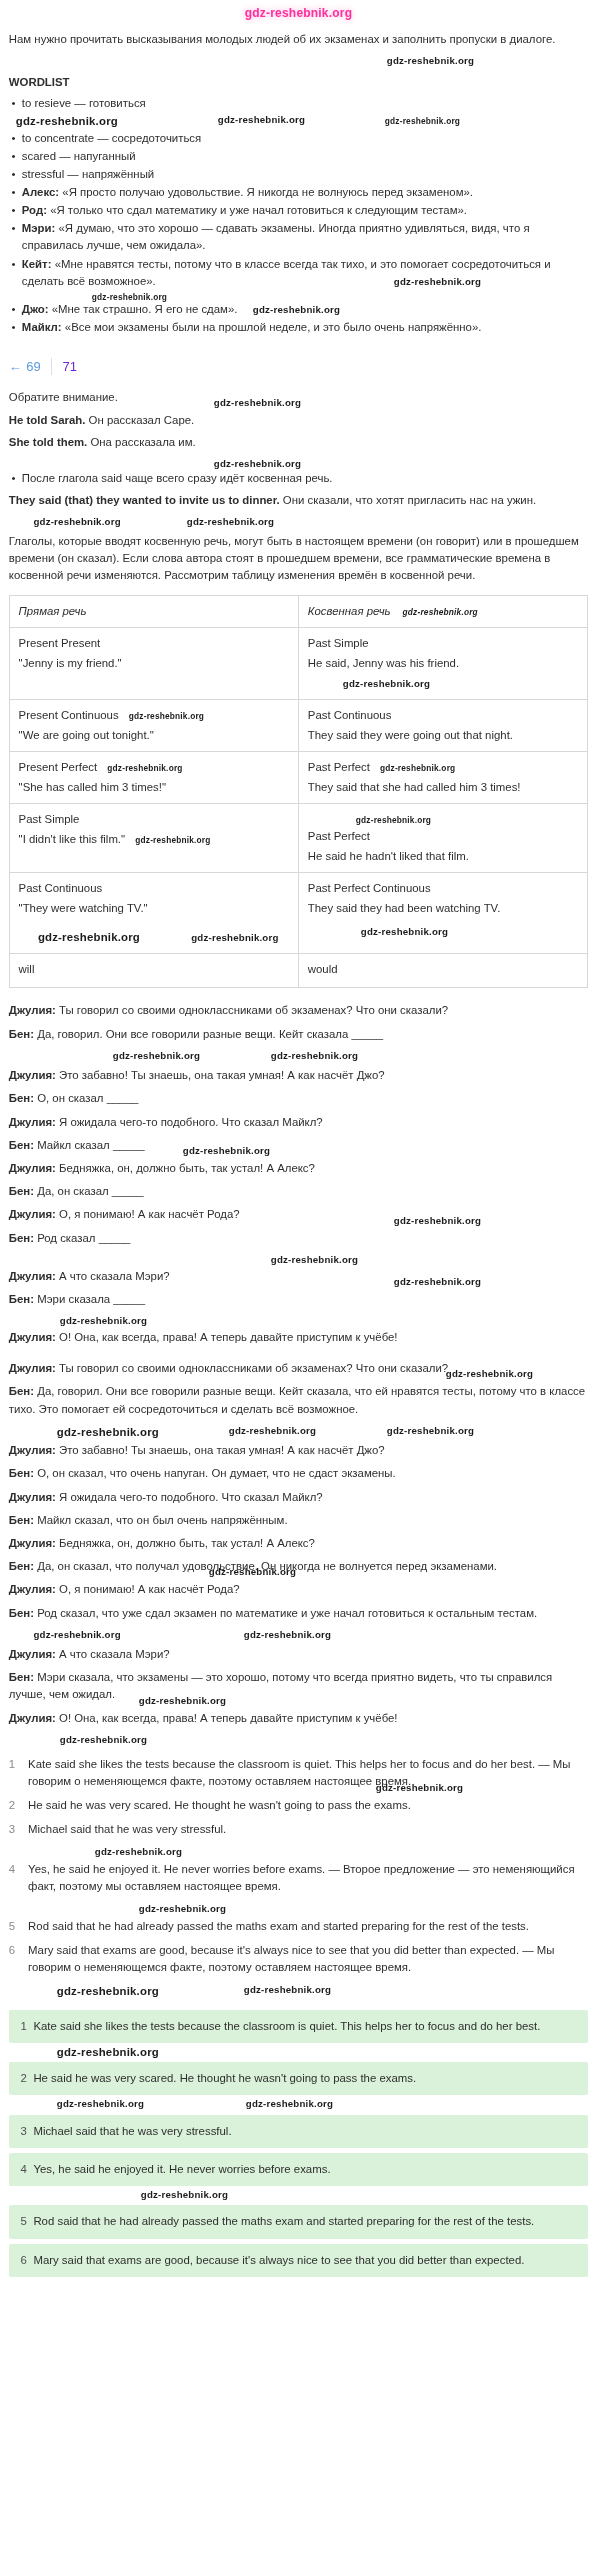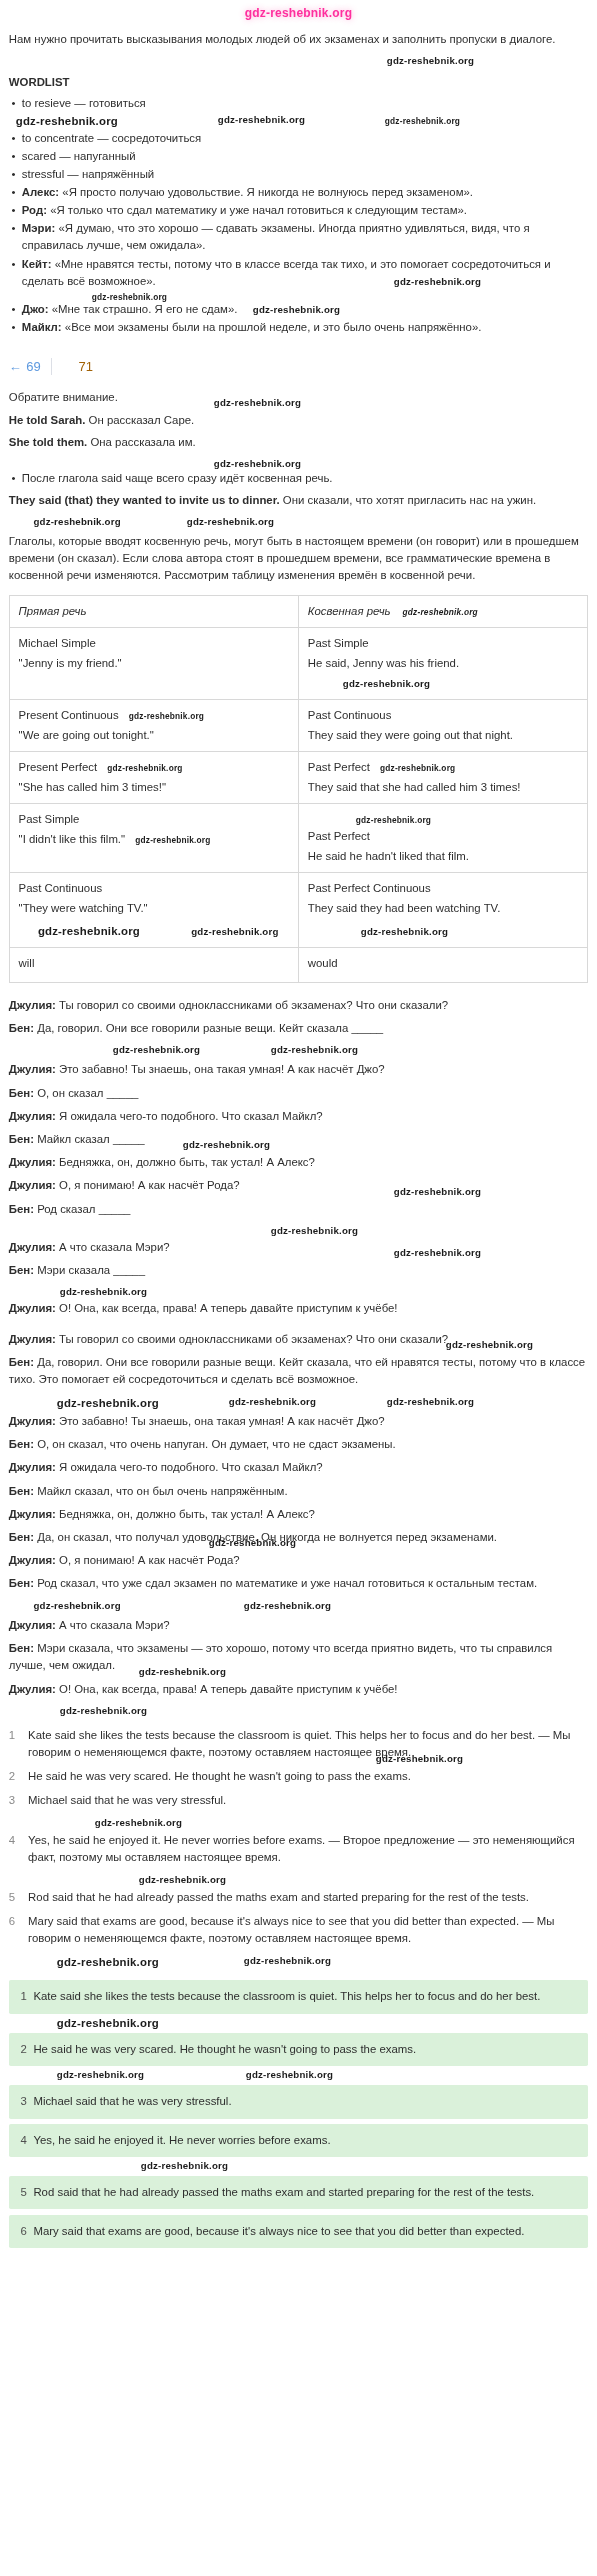--- a/index.html
+++ b/index.html
@@ -28,21 +28,21 @@
   .bold-title { font-weight:700; margin:8px 0 3.5px; }
   .bullet { position:relative; padding-left:13px; margin:1px 0; }
   .bullet::before { content:"•"; position:absolute; left:2.6px; top:0; }
 
   
   .h1row { display:flex; align-items:center; margin:21px 0 13px; }
   h1 { font-size:19.3px; line-height:1.25; color:#272e4f; font-weight:700; flex:1; }
   .nav { display:flex; align-items:center; gap:10.5px; margin-right:102px; font-size:13px; }
   .nav a { text-decoration:none; display:flex; align-items:center; gap:4.4px; }
   .nav .prev { color:#5d99df; }
-  .nav .next { color:#a16207;margin-left:16px; }
+  .nav .next { color:#6d28d9; }
   .nav .sep { width:0.9px; height:17.6px; background:#dcdfe6; }
 
   .ex-en { font-weight:700; }
 
   
   table.gram { border-collapse:collapse; width:100%; margin:10.5px 0 12.3px; table-layout:fixed; }
   .gram th, .gram td { border:0.9px solid #d8d8d8; padding:7px 8.8px; vertical-align:top; text-align:left; font-weight:400; }
   .gram th { font-style:italic; width:50%;margin-left:20px; }
   .tense { margin-bottom:2.6px; }
 
@@ -168,21 +168,21 @@
       <th>
         <span>Прямая речь</span>
       </th>
       <th>
         <span>Косвенная речь</span>
         <span class="wm sm" style="margin-left:8.8px">gdz-reshebnik.org</span>
       </th>
     </tr>
     <tr>
       <td>
-        <div class="tense">Michael Simple</div>
+        <div class="tense">Present Present</div>
         <div>"Jenny is my friend."</div>
       </td>
       <td>
         <div class="tense">Past Simple</div>
         <div>He said, Jenny was his friend.</div>
         <div style="margin:3.5px 0 0 35px">
           <span class="wm">gdz-reshebnik.org</span>
         </div>
       </td>
     </tr>
@@ -228,21 +228,21 @@
           <span class="wm sm">gdz-reshebnik.org</span>
         </div>
         <div class="tense">Past Perfect</div>
         <div>He said he hadn't liked that film.</div>
       </td>
     </tr>
     <tr>
       <td>
         <div class="tense">Past Continuous</div>
         <div>"They were watching TV."</div>
-        <div style="margin-top:6px">
+        <div style="margin-top:12px">
           <span class="wm lg" style="margin-left:19.3px">gdz-reshebnik.org</span>
           <span class="wm" style="margin-left:48px">gdz-reshebnik.org</span>
         </div>
       </td>
       <td>
         <div class="tense">Past Perfect Continuous</div>
         <div>They said they had been watching TV.</div>
         <div style="margin:6.1px 0 0 53px">
           <span class="wm">gdz-reshebnik.org</span>
         </div>
@@ -267,20 +267,21 @@
       <span class="wm" style="left:262px">gdz-reshebnik.org</span>
     </div>
     <p class="dline"><b>Джулия:</b> <span>Это забавно! Ты знаешь, она такая умная! А как насчёт Джо?</span></p>
     <p class="dline"><b>Бен:</b> <span>О, он сказал _____</span></p>
     <p class="dline"><b>Джулия:</b> <span>Я ожидала чего-то подобного. Что сказал Майкл?</span></p>
     <p class="dline"><b>Бен:</b> <span>Майкл сказал _____</span></p>
     <div class="wmrow">
       <span class="wm" style="left:174px; top:-16px">gdz-reshebnik.org</span>
     </div>
     <p class="dline"><b>Джулия:</b> <span>Бедняжка, он, должно быть, так устал! А Алекс?</span></p>
+    <p class="dline"><b>Бен:</b> <span>Да, он сказал _____</span></p>
     <p class="dline"><b>Джулия:</b> <span>О, я понимаю! А как насчёт Рода?</span></p>
     <div class="wmrow">
       <span class="wm" style="left:385px; top:-16px">gdz-reshebnik.org</span>
     </div>
     <p class="dline"><b>Бен:</b> <span>Род сказал _____</span></p>
     <div class="wmrow sp10">
       <span class="wm" style="left:262px">gdz-reshebnik.org</span>
     </div>
     <p class="dline"><b>Джулия:</b> <span>А что сказала Мэри?</span></p>
     <div class="wmrow">

